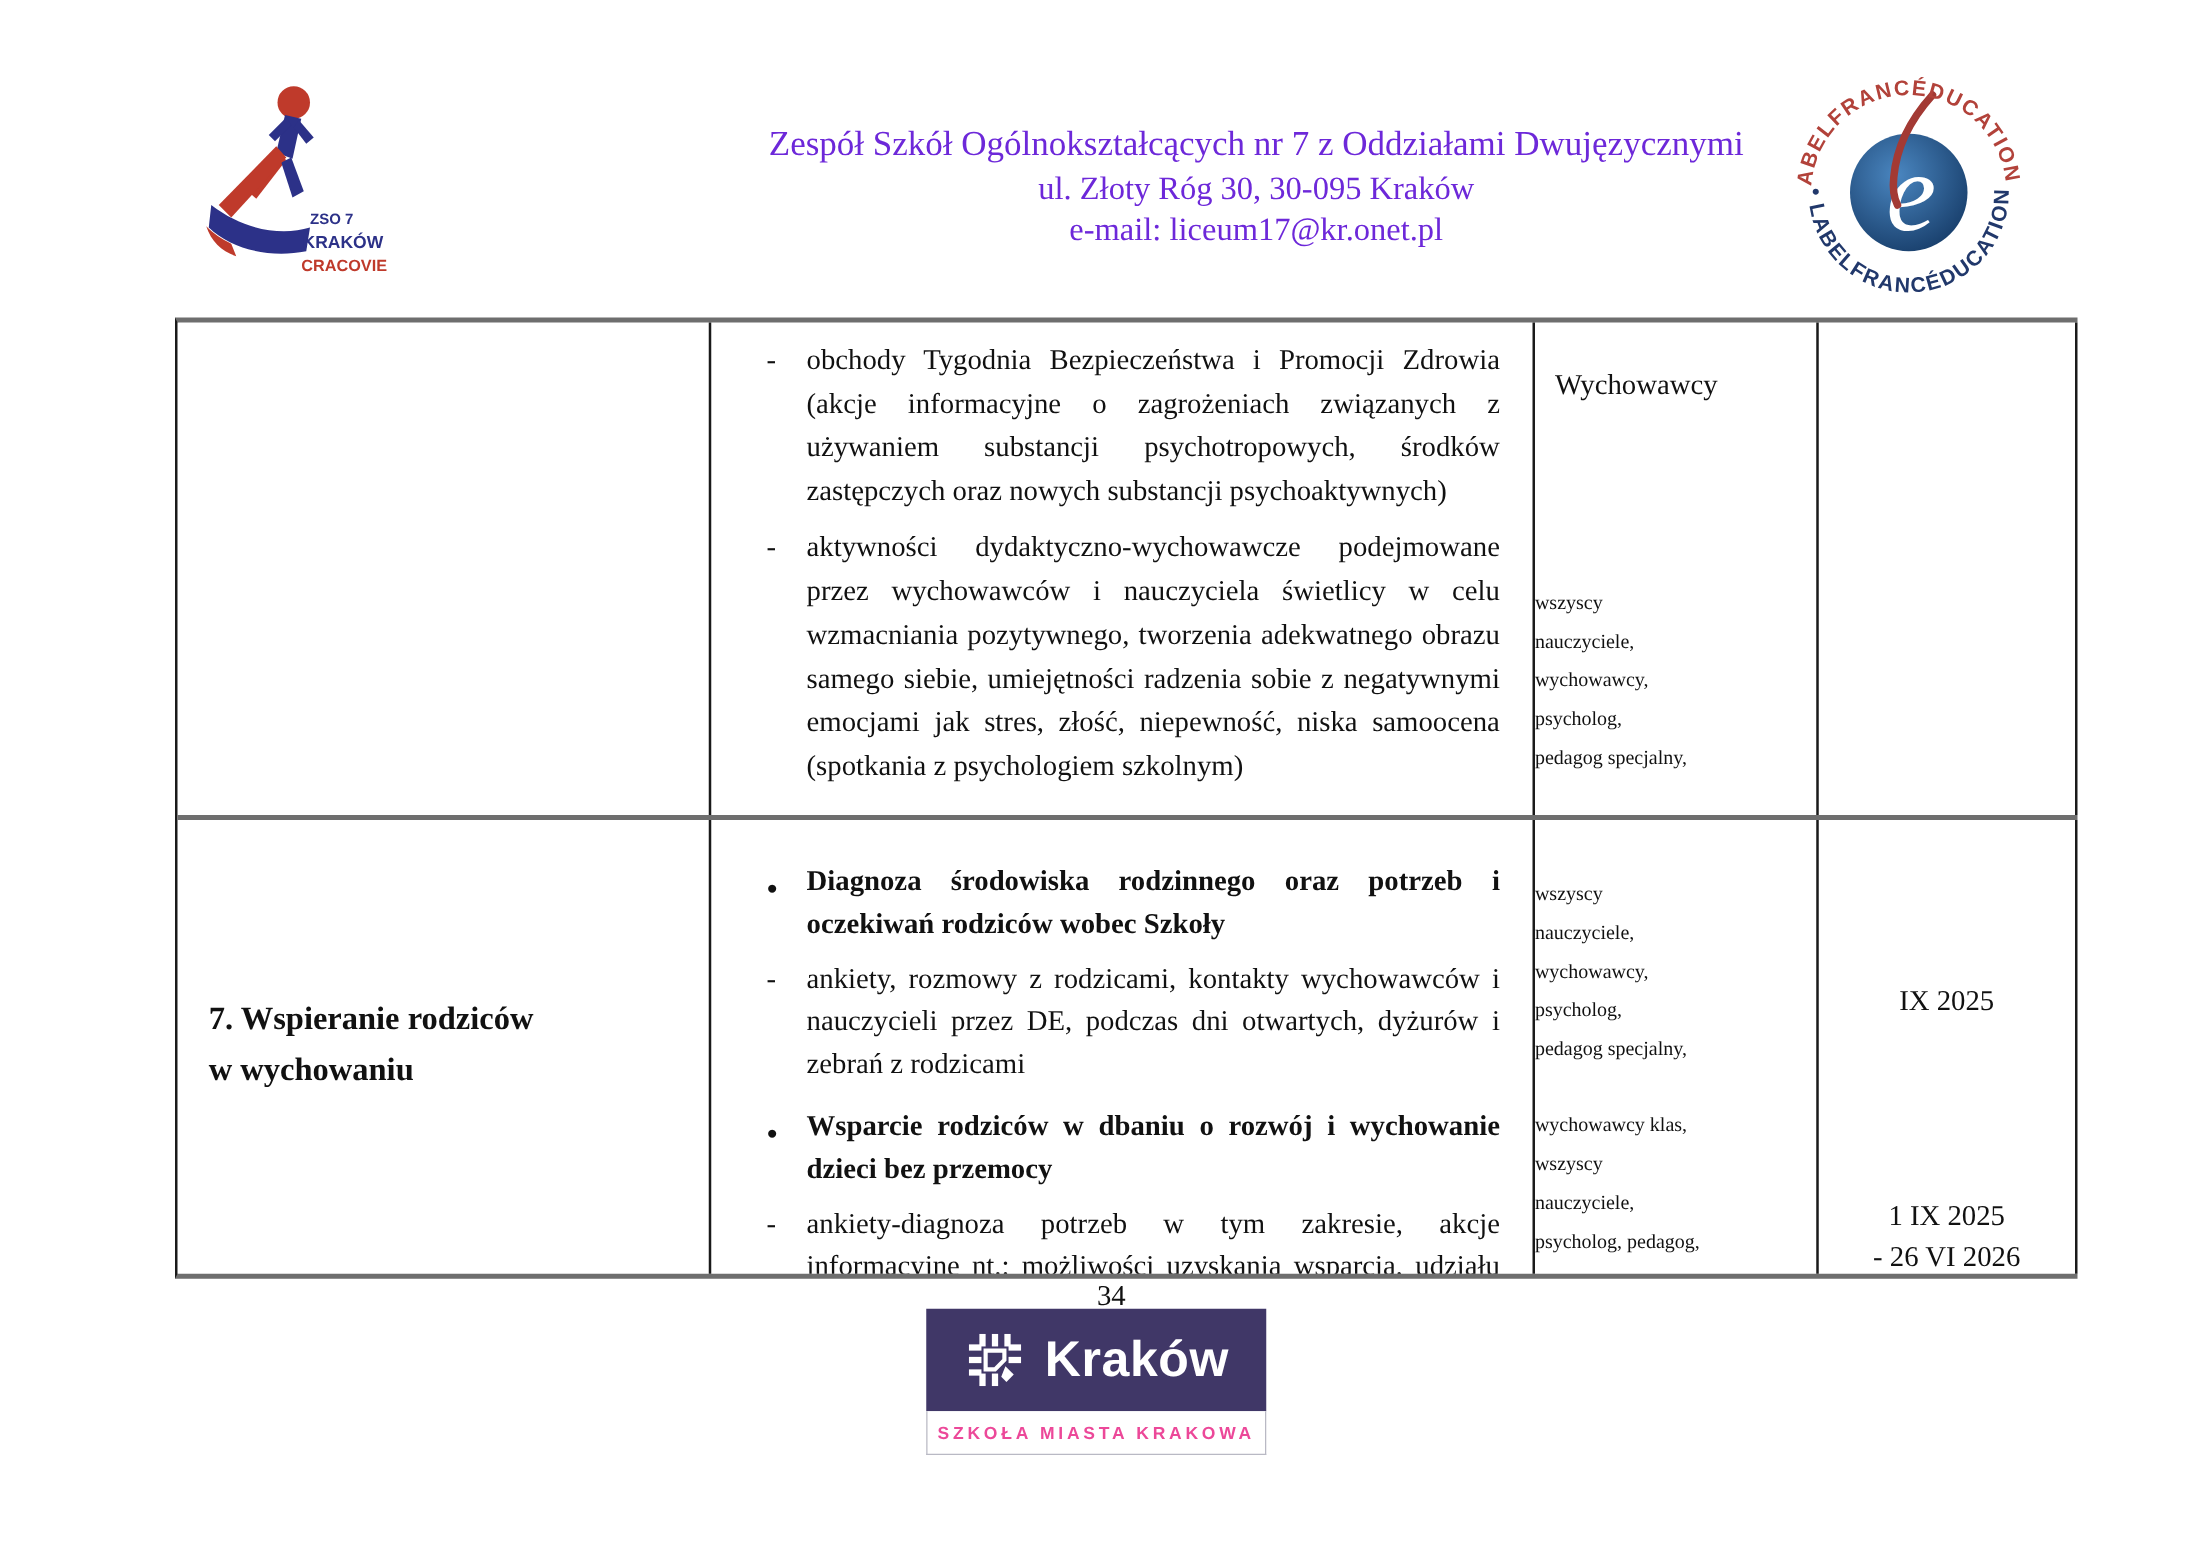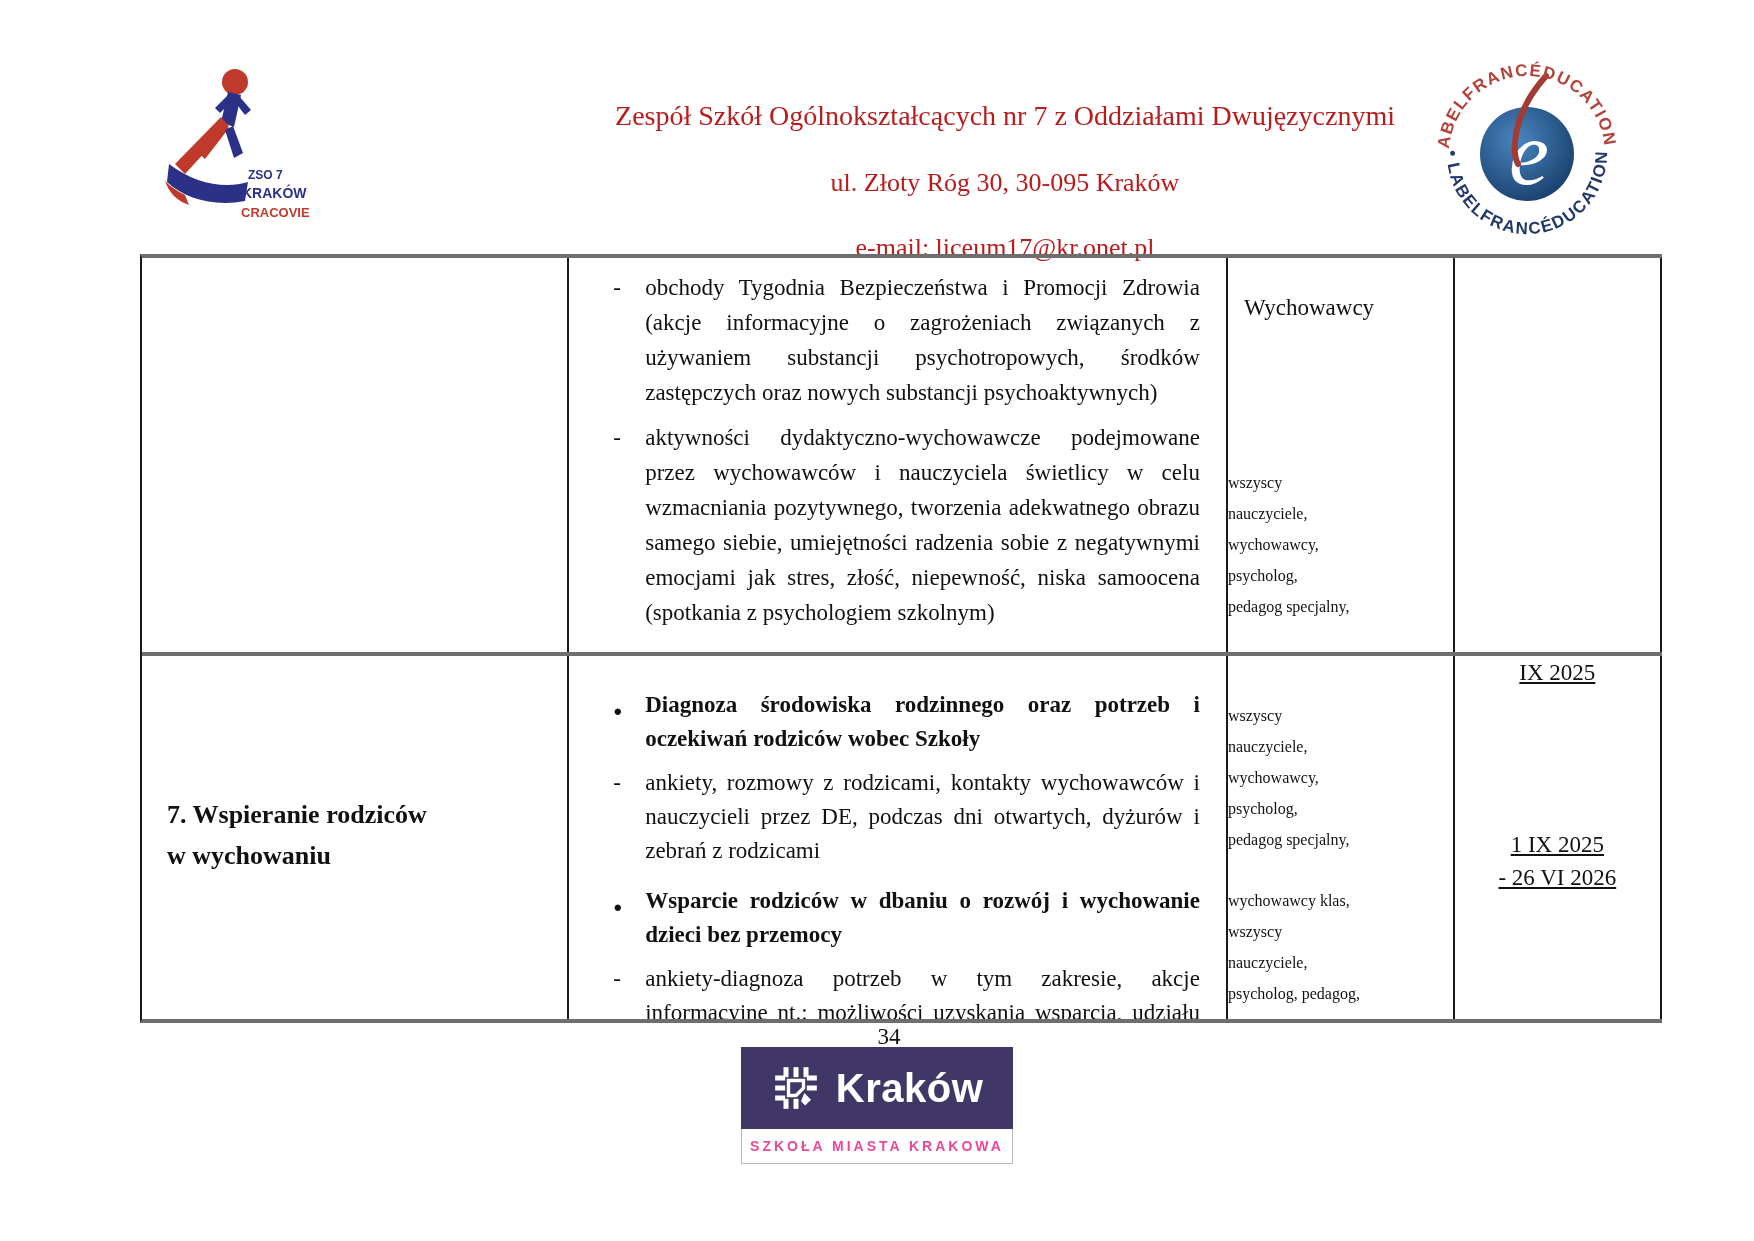--- a/index.html
+++ b/index.html
@@ -6,24 +6,24 @@
   .page{
     position:relative;width:1754px;height:1241px;background:#fff;
     font-family:"Liberation Serif","DejaVu Serif",serif;color:#111;overflow:hidden;
   }
 
   
   .logo-left{position:absolute;left:145px;top:60px;width:165px;height:165px;}
   .logo-right{position:absolute;left:1425px;top:48px;width:205px;height:205px;}
   .school-info{
     position:absolute;left:555px;top:98px;width:900px;text-align:center;
-    color:#b91c1c;
+    color:#6d28d9;
   }
   .school-info .l1{font-size:28px;line-height:36px;}
-  .school-info .l{font-size:26px;line-height:33px;margin-top:32px;}
+  .school-info .l{font-size:26px;line-height:33px;}
 
   
   .doc-table{
     position:absolute;left:140px;top:254px;width:1522px;
     border-top:4px solid #6e6e6e;border-bottom:4px solid #6e6e6e;
     border-left:2px solid #1a1a1a;
     box-sizing:border-box;
   }
   .trow{display:flex;}
   .trow.r2{border-top:4px solid #6e6e6e;}
@@ -53,21 +53,21 @@
     white-space:pre-line;
   }
 
   .r1 .c3{padding-top:36px;}
   .resp-lead{font-size:23px;padding-left:16px;line-height:28px;}
   .resp-group{font-size:16px;line-height:31px;text-align:left;white-space:pre-line;}
   .r1 .resp-group{margin-top:145px;}
   .r2 .c3{padding-top:44px;}
   .r2 .resp-group + .resp-group{margin-top:30px;}
 
-  .r2 .c4{text-decoration:underline;}
+  .r2 .c4{padding-top:128px;}
   .date-item{font-size:23px;line-height:33px;text-align:center;white-space:pre-line;}
   .r2 .date-item + .date-item{margin-top:139px;}
 
   
   .page-number{position:absolute;top:1024px;left:12px;width:1754px;text-align:center;font-size:23px;}
   .krakow-logo{position:absolute;left:741px;top:1047px;width:272px;font-family:"Liberation Sans","DejaVu Sans",sans-serif;}
   .krakow-top{height:82px;background:#403767;display:flex;align-items:center;justify-content:center;gap:15px;}
   .krakow-city{color:#fff;font-size:40px;font-weight:600;letter-spacing:0.5px;}
   .krakow-bottom{
     height:34px;background:#fff;border:1px solid #b9b9c4;border-top:none;

